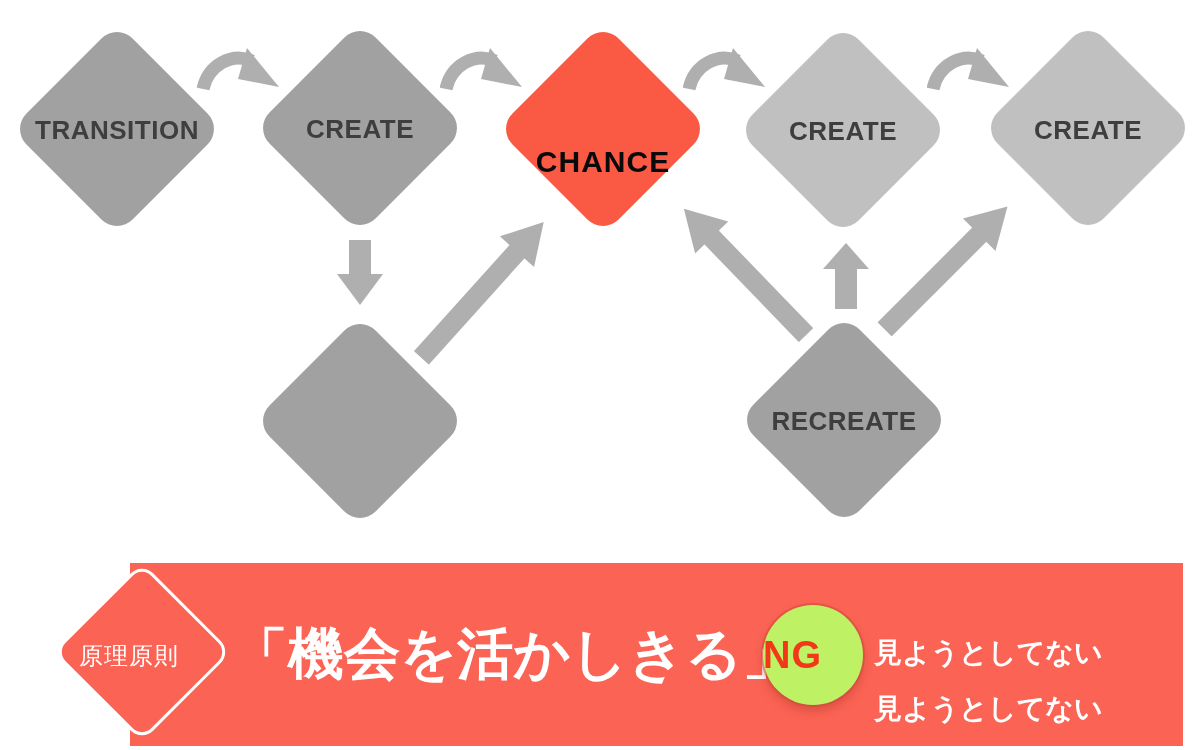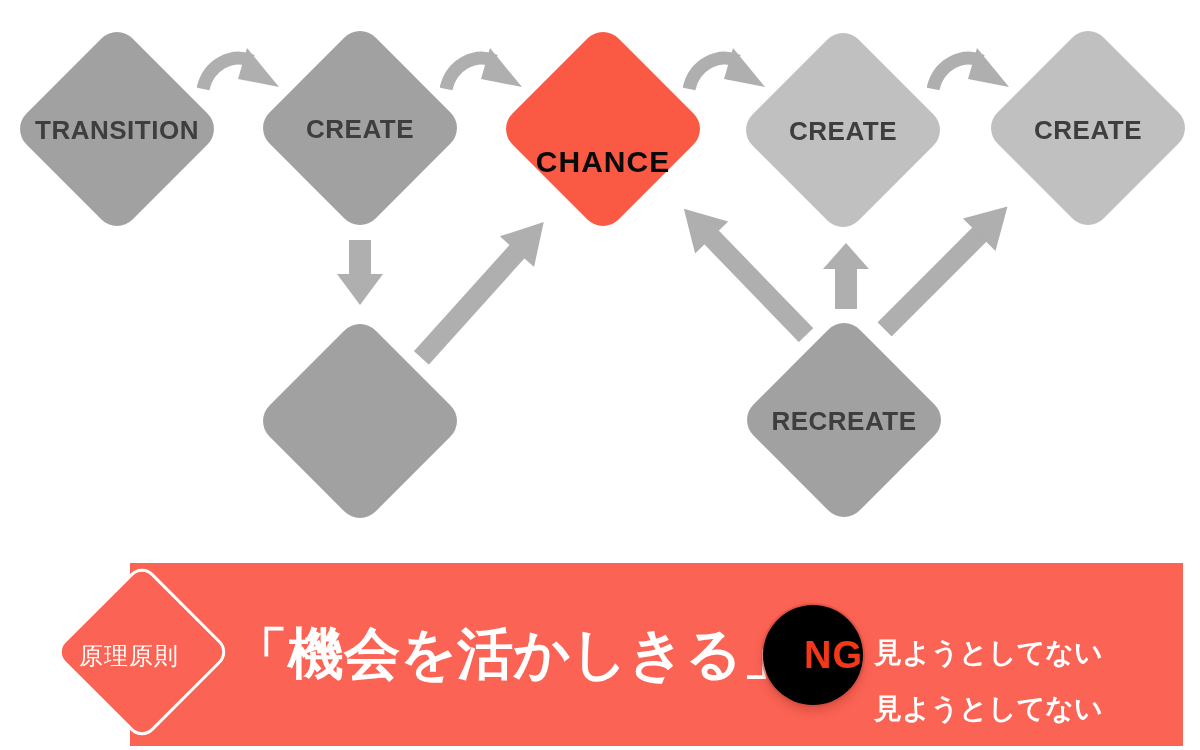--- a/index.html
+++ b/index.html
@@ -53,21 +53,21 @@
     color:var(--text-white);font-weight:normal;font-size:24px;letter-spacing:1px;
     white-space:nowrap;
   }
   .headline{
     position:absolute;left:232px;top:655px;transform:translateY(-50%);
     color:var(--text-white);font-weight:bold;font-size:56px;letter-spacing:0;
     white-space:nowrap;
   }
   .ng-circle{
     position:absolute;left:763px;top:605px;width:100px;height:100px;border-radius:50%;
-    background:#000000;display:flex;align-items:center;justify-content:flex-end;
+    background:#bef264;display:flex;align-items:center;justify-content:flex-start;
     box-shadow:0 0 0 2px rgba(205,74,62,.55),0 6px 10px rgba(160,45,35,.35);
   }
   .ng-text{color:var(--ng-red);font-weight:bold;font-size:38px;letter-spacing:1px;}
   .ng-points{
     position:absolute;left:874px;top:625px;
     color:var(--text-white);font-weight:bold;font-size:28px;line-height:56px;
     white-space:nowrap;
   }
 </style>
 </head>

